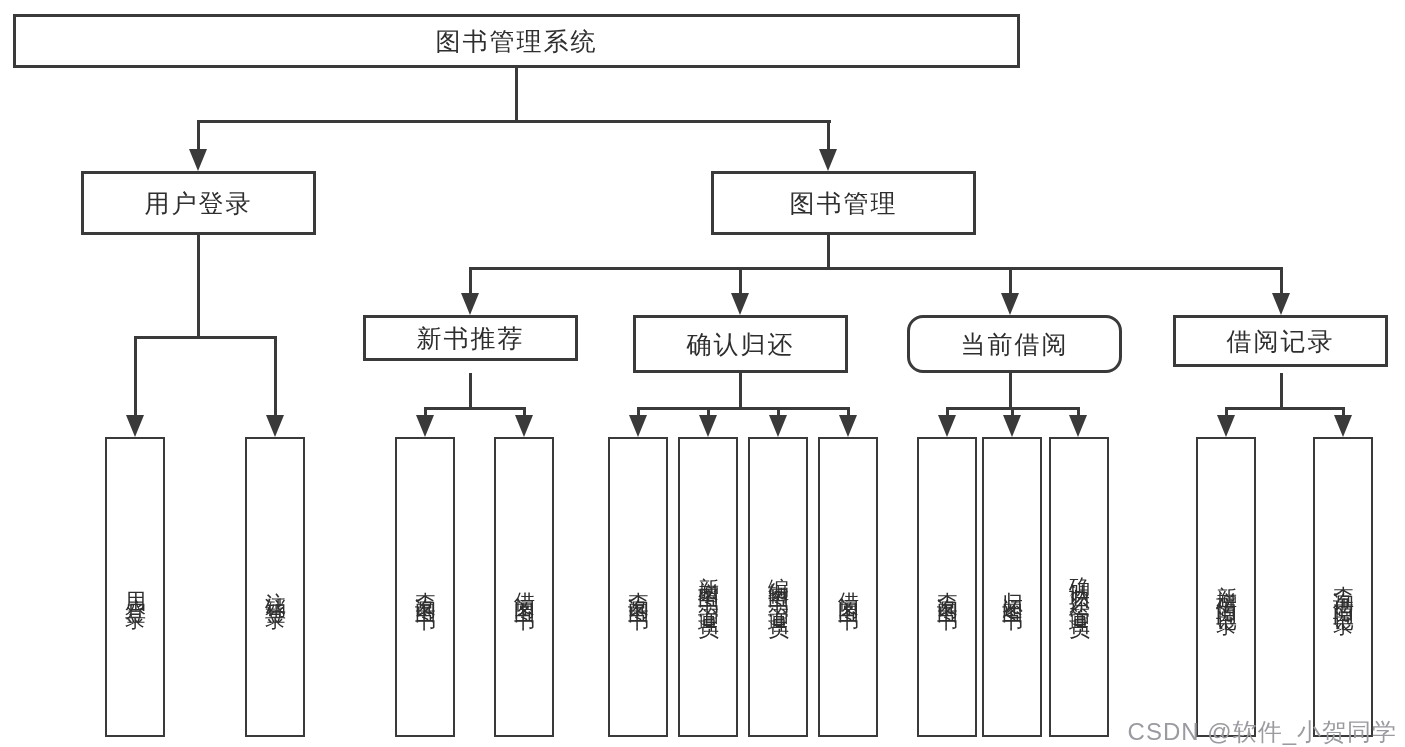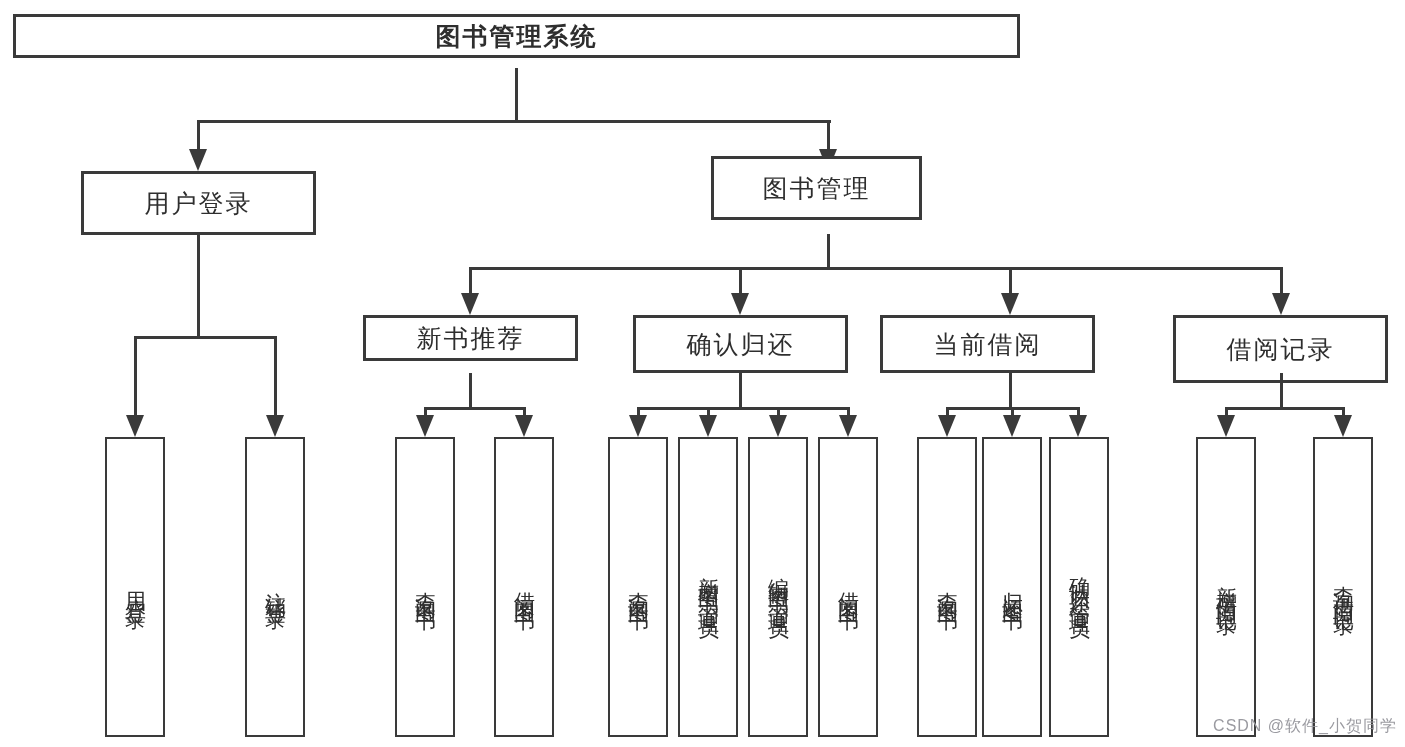--- a/index.html
+++ b/index.html
@@ -44,47 +44,47 @@
     width: 0;
     height: 0;
     border-left: 9px solid transparent;
     border-right: 9px solid transparent;
     border-top: 22px solid #3a3a3a;
   }
   .watermark {
     position: absolute;
     top: 716px;
     right: 8px;
-    font-size: 16px;
+    font-size: 24px;
     color: #9a9aa0;
     letter-spacing: 1px;
     z-index: 5;
     font-family: "Liberation Sans", sans-serif;
   }
 </style>
 </head>
 <body>
 
 <div class="canvas">
 
-  <div class="box" style="left:13px; top:14px; width:1007px; height:44px;font-weight:bold;">
+  <div class="box" style="left:13px; top:14px; width:1007px; height:54px;">
     <span>图书管理系统</span>
   </div>
 
   <div class="vline" style="left:515px; top:68px; height:55px;"></div>
   <div class="hline" style="left:197px; top:120px; width:634px;"></div>
   <div class="vline" style="left:197px; top:120px; height:31px;"></div>
   <div class="arrow" style="left:189px; top:149px;"></div>
   <div class="vline" style="left:827px; top:120px; height:31px;"></div>
   <div class="arrow" style="left:819px; top:149px;"></div>
 
   <div class="box" style="left:81px; top:171px; width:235px; height:64px;">
     <span>用户登录</span>
   </div>
-  <div class="box" style="left:711px; top:156px; width:211px; height:64px;">
+  <div class="box" style="left:711px; top:171px; width:265px; height:64px;">
     <span>图书管理</span>
   </div>
 
   <div class="vline" style="left:197px; top:234px; height:105px;"></div>
   <div class="hline" style="left:134px; top:336px; width:143px;"></div>
   <div class="vline" style="left:134px; top:336px; height:81px;"></div>
   <div class="arrow" style="left:126px; top:415px;"></div>
   <div class="vline" style="left:274px; top:336px; height:81px;"></div>
   <div class="arrow" style="left:266px; top:415px;"></div>
 
@@ -98,24 +98,24 @@
   <div class="arrow" style="left:1001px; top:293px;"></div>
   <div class="vline" style="left:1280px; top:267px; height:28px;"></div>
   <div class="arrow" style="left:1272px; top:293px;"></div>
 
   <div class="box" style="left:363px; top:315px; width:215px; height:46px;">
     <span>新书推荐</span>
   </div>
   <div class="box" style="left:633px; top:315px; width:215px; height:58px;">
     <span>确认归还</span>
   </div>
-  <div class="box" style="left:880px; top:315px; width:215px; height:58px;">
+  <div class="box" style="left:907px; top:315px; width:215px; height:58px;border-radius:16px;">
     <span>当前借阅</span>
   </div>
-  <div class="box" style="left:1173px; top:315px; width:215px; height:68px;">
+  <div class="box" style="left:1173px; top:315px; width:215px; height:52px;">
     <span>借阅记录</span>
   </div>
 
   <div class="vline" style="left:469px; top:373px; height:37px;"></div>
   <div class="hline" style="left:424px; top:407px; width:102px;"></div>
   <div class="vline" style="left:424px; top:407px; height:10px;"></div>
   <div class="arrow" style="left:416px; top:415px;"></div>
   <div class="vline" style="left:523px; top:407px; height:10px;"></div>
   <div class="arrow" style="left:515px; top:415px;"></div>
 

